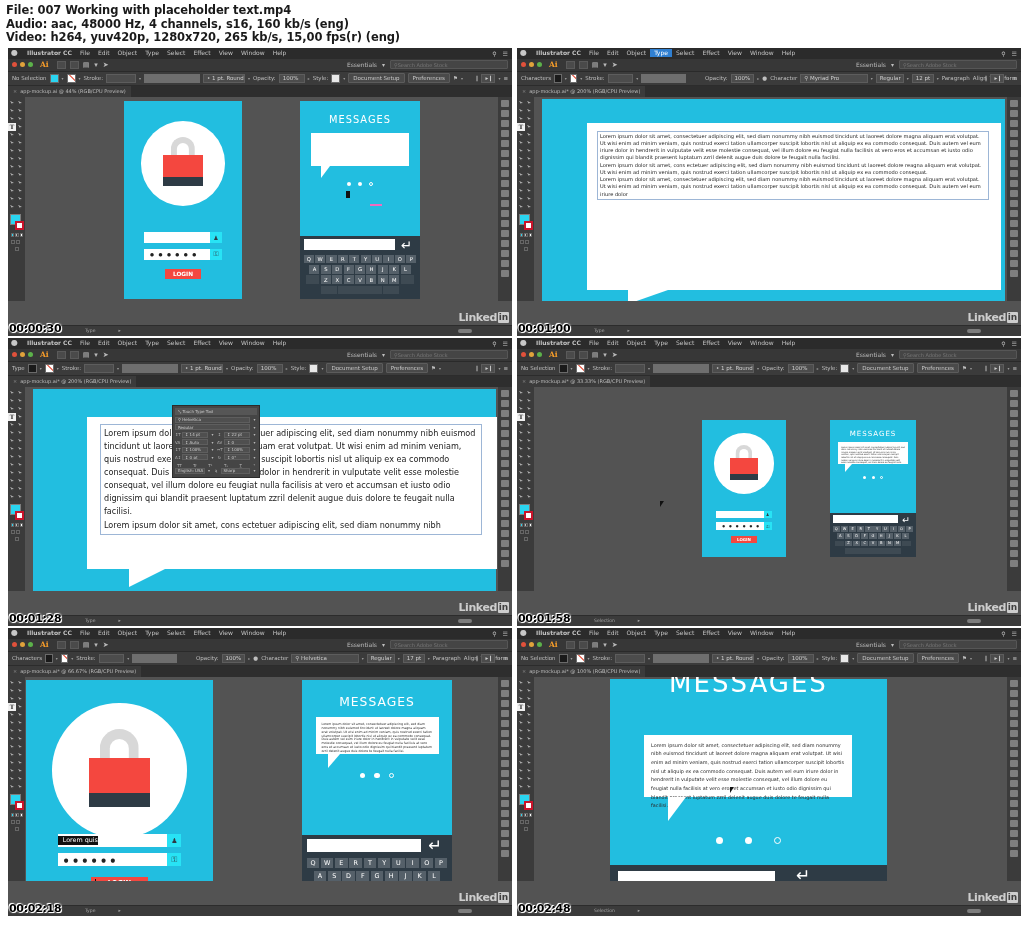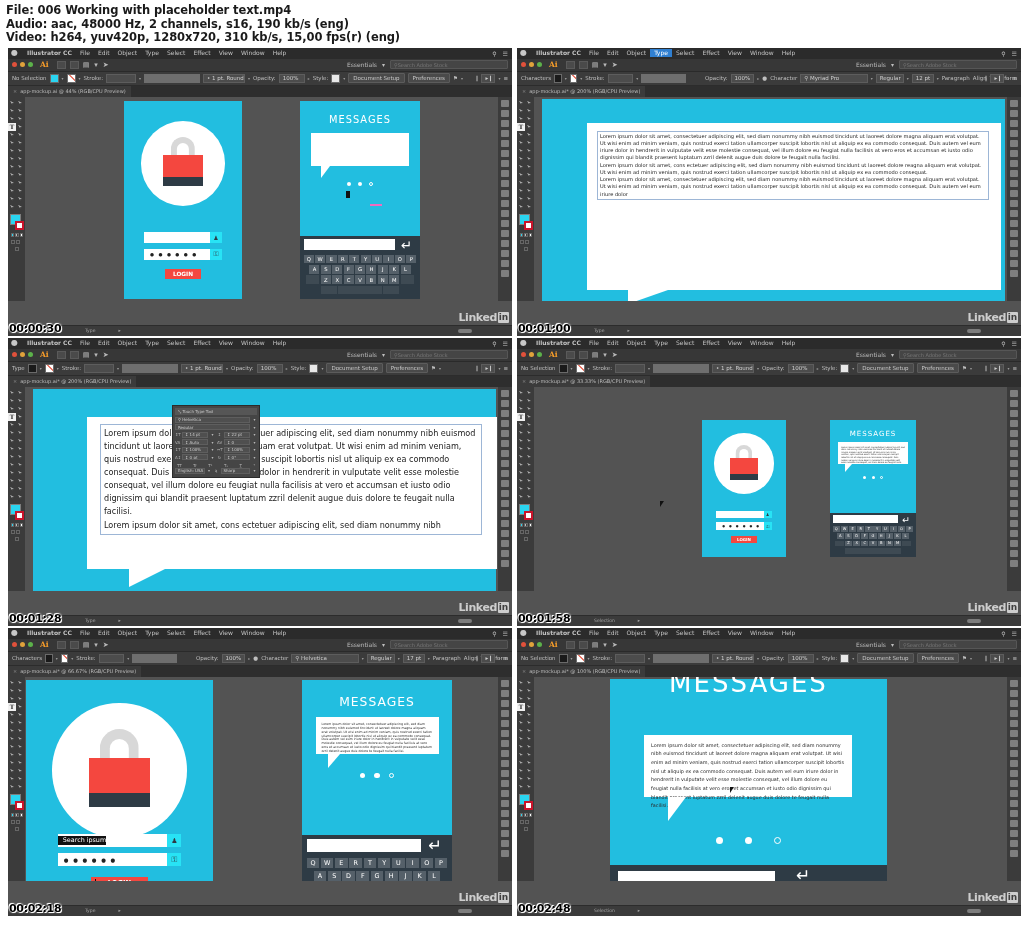--- a/index.html
+++ b/index.html
@@ -211,23 +211,23 @@
     color: #cfcfcf; white-space: nowrap; overflow: hidden;
   }
   .cp-head { background: #565656; padding: 1px 3px; margin-bottom: 2px; white-space: nowrap; }
   .cp-sym { width: 5px; text-align: center; color: #b5b5b5; }
   .cp-glyphs { display: flex; justify-content: space-between; padding: 1px 2px 0; color: #b5b5b5; }
 </style>
 </head>
 <body>
 
 <div id="file-header">
-  <div>File: 006 Working with placeholder text.mp4</div>
-  <div>Audio: aac, 48000 Hz, 2 channels, s16, 190 kb/s (eng)</div>
-  <div>Video: h264, yuv420p, 1280x720, 310 kb/s, 15,00 fps(r) (eng)</div>
+  <div>File: 007 Working with placeholder text.mp4</div>
+  <div>Audio: aac, 48000 Hz, 4 channels, s16, 160 kb/s (eng)</div>
+  <div>Video: h264, yuv420p, 1280x720, 265 kb/s, 15,00 fps(r) (eng)</div>
 </div>
 
 <div id="grid">
     <div class="thumb">
       <div class="menubar">
         <span class="apple-logo">●</span>
         <span class="mi app">Illustrator CC</span>
         <span class="mi">File</span>
         <span class="mi">Edit</span>
         <span class="mi">Object</span>
@@ -1493,21 +1493,21 @@
         <div class="canvas">
           <div class="screen" style="left:1px;top:3px;width:187px;height:232px">
             <div class="lock-circle" style="left:26.180000000000007px;top:23.200000000000003px;width:134.64px;height:134.64px">
               <div class="lock" style="width:61.9344px;height:83.4768px;position:relative">
                 <div class="shackle" style="width:38.399328px;height:34.683264px;border-width:10.528848px;border-radius:21.677039999999998px 21.677039999999998px 0 0;top:0"></div>
                 <div class="body" style="left:0;top:29.728512px;width:61.9344px;height:40.876704px"></div>
                 <div class="base" style="left:0;top:64.411776px;width:61.9344px;height:13.625568px"></div>
               </div>
             </div>
             <div class="field" style="left:31.79px;top:154.28px;width:123.42px;height:12.76px;position:absolute">
-              <span style="font-size:6.38px;padding-left:5px;background:#111;color:#fff;line-height:1.3">Search ipsum</span>
+              <span style="font-size:6.38px;padding-left:5px;background:#111;color:#fff;line-height:1.3">Lorem quis</span>
               <span class="badge" style="width:13.780800000000001px;display:flex;align-items:center;justify-content:center;font-size:7.018000000000001px;color:#2e3b45">♟</span>
             </div>
             <div class="field" style="left:31.79px;top:173.536px;width:123.42px;height:12.76px;position:absolute">
               <span class="dots" style="font-size:5.3591999999999995px">● ● ● ● ● ●</span>
               <span class="badge" style="width:13.780800000000001px;display:flex;align-items:center;justify-content:center;font-size:7.656px;color:#2e3b45">⚿</span>
             </div>
             <div class="loginbtn" style="left:65.45px;top:197.20000000000002px;width:56.1px;height:12.064px;font-size:6.755840000000001px">LOGIN</div>
           </div>
           <div style="position:absolute;left:70px;top:202px;width:1px;height:7px;background:#111;z-index:8"></div>
           <div class="screen" style="left:277px;top:3px;width:150px;height:155px">

